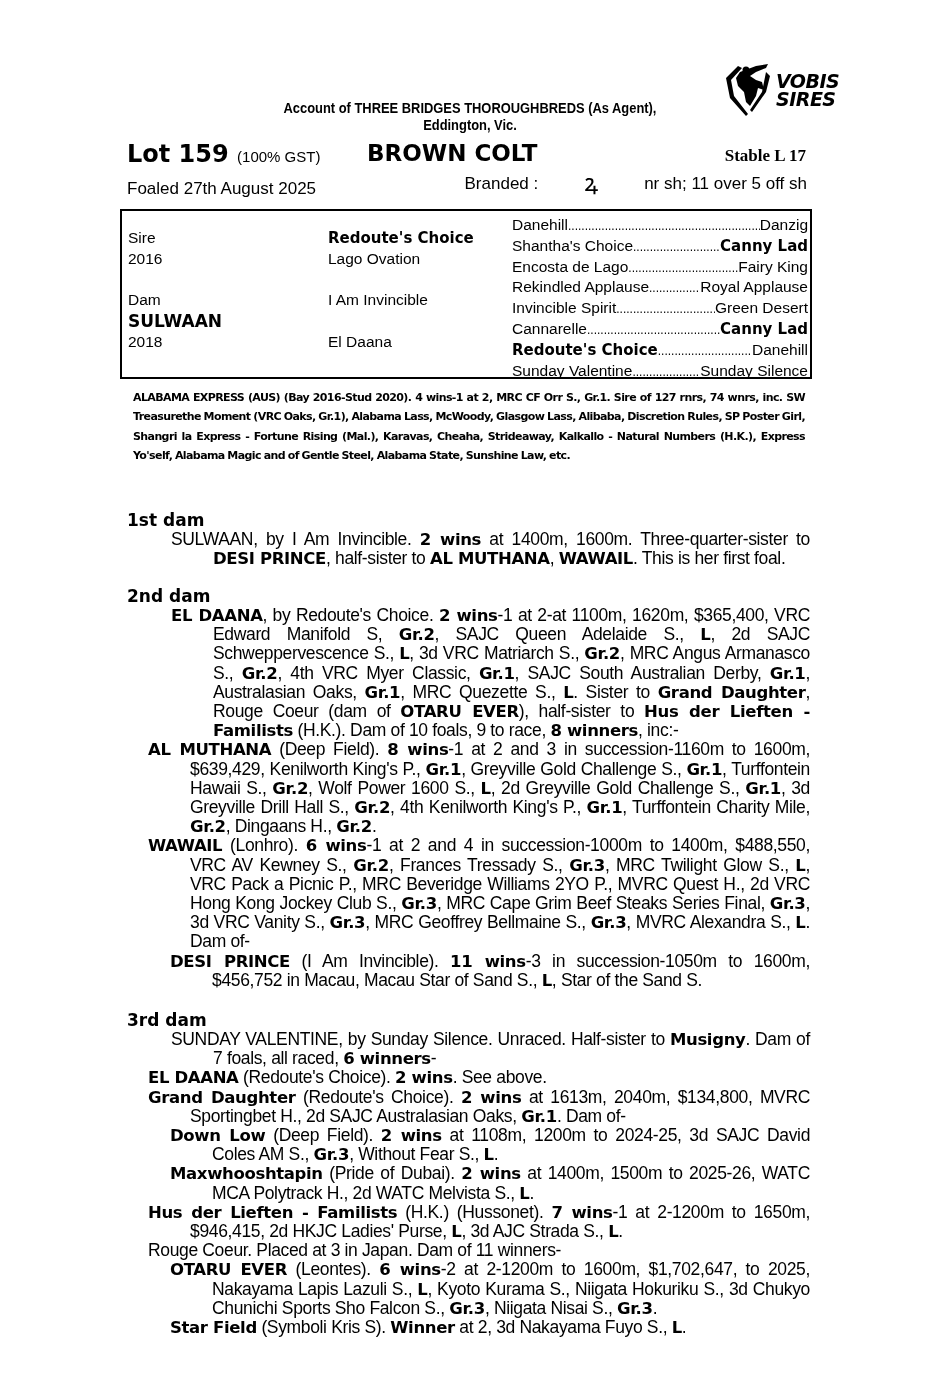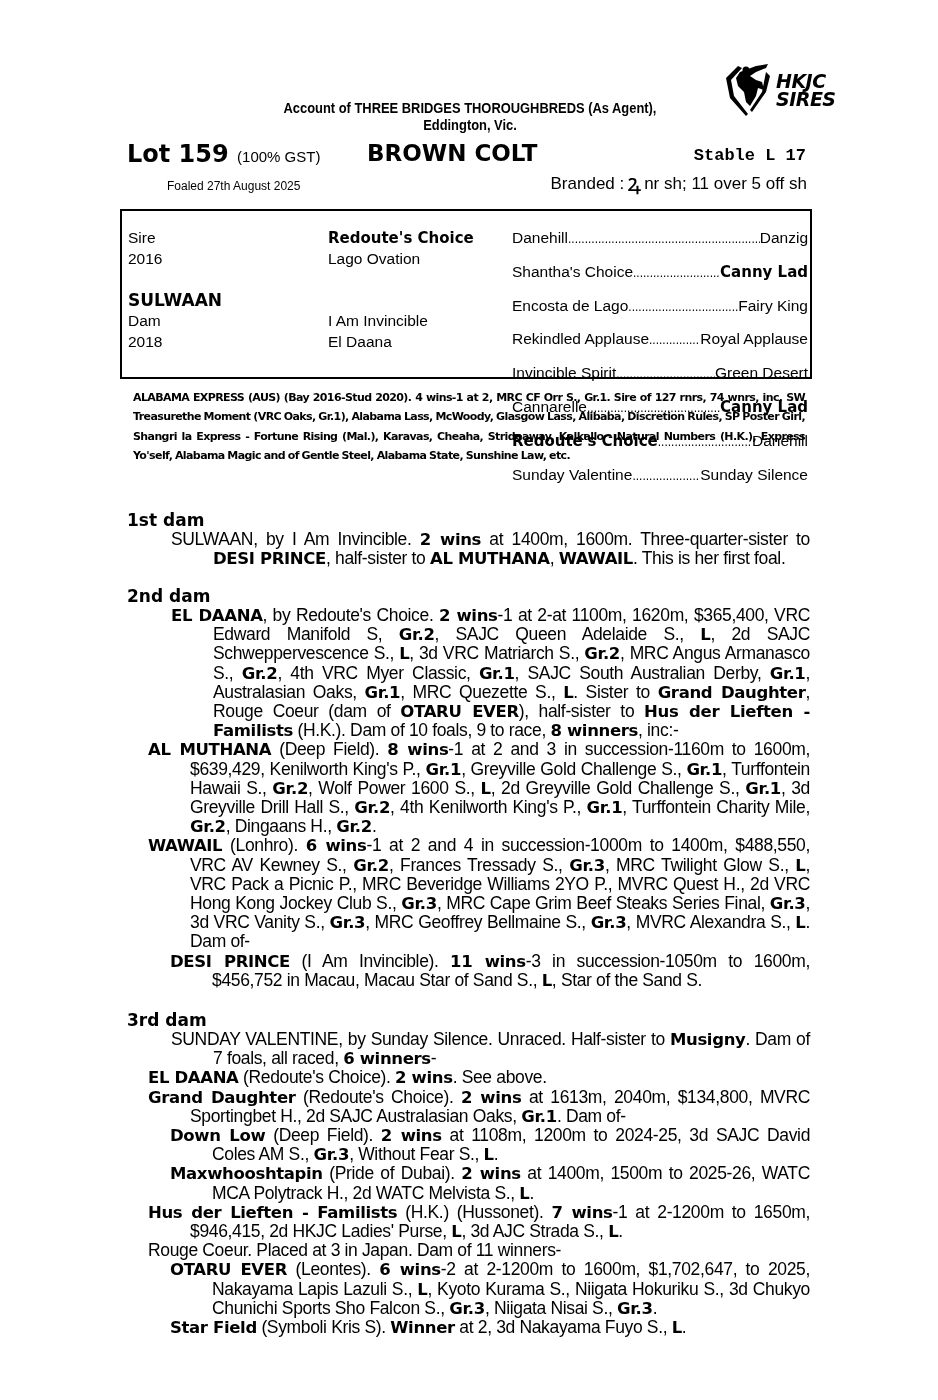--- a/index.html
+++ b/index.html
@@ -9,37 +9,37 @@
   .logo { position: absolute; left: 722px; top: 60px; width: 140px; height: 60px; display: flex; align-items: center; }
   .logo svg { width: 52px; height: 56px; }
   .logo .brand { font-family: "DejaVu Sans", sans-serif; font-weight: bold; font-style: italic; font-size: 19px; line-height: 18px; letter-spacing: -0.5px; margin-left: 2px; }
 
   .account { position: absolute; left: 120px; width: 700px; top: 99px; text-align: center; font-family: "Liberation Sans", sans-serif; font-weight: bold; font-size: 15px; line-height: 17px; transform: scaleX(0.86); transform-origin: center; }
 
   .lotline { position: absolute; left: 127px; top: 140px; width: 683px; height: 30px; }
   .lot { position: absolute; left: 0; top: 0; font-family: "DejaVu Sans", sans-serif; font-weight: bold; font-size: 24px; }
   .gst { font-family: "Liberation Sans", sans-serif; font-weight: normal; font-size: 15px; }
   .colt { position: absolute; left: 240px; top: 0; font-family: "DejaVu Sans", sans-serif; font-weight: bold; font-size: 23px; }
-  .stable { position: absolute; right: 4px; top: 6px; font-family: Liberation Mono, monospace; font-weight: bold; font-size: 17px; }
-
-  .foaled { position: absolute; left: 127px; top: 179px; font-size: 12px; margin-left: 40px; }
-  .branded { position: absolute; right: 131px; top: 172px; font-size: 17px; display: flex; align-items: flex-end; }
+  .stable { position: absolute; right: 4px; top: 6px; font-family: Liberation Serif, serif; font-weight: bold; font-size: 17px; }
+
+  .foaled { position: absolute; left: 127px; top: 179px; font-size: 17px; }
+  .branded { position: absolute; right: 131px; top: 172px; font-size: 17px; display: flex; align-items: flex-end; gap: 43px; }
   .branded .glyph { font-size: 24px; line-height: 22px; margin: 0 3px; font-family: "DejaVu Serif", serif; }
 
   .pedbox { position: absolute; left: 120px; top: 209px; width: 692px; height: 170px; border: 2px solid #000; box-sizing: border-box; }
   .ped-left { position: absolute; left: 6px; top: 17px; width: 380px; }
   .ped-row { height: 20.8px; position: relative; font-size: 15.5px; line-height: 20.8px; white-space: nowrap; }
   .ped-row .c1 { position: absolute; left: 0; }
   .ped-row .c2 { position: absolute; left: 200px; }
   .heavy { font-family: "DejaVu Sans", sans-serif; font-weight: bold; }
   .ped-row .c1.heavy { font-size: 17px; }
   .ped-row .c2.heavy { font-size: 15px; }
 
   .ped-right { position: absolute; left: 390px; top: 4px; width: 296px; }
-  .gp { display: flex; height: 20.8px; line-height: 20.8px; font-size: 15.5px; white-space: nowrap; overflow: hidden; margin-top: 13px; }
+  .gp { display: flex; height: 20.8px; line-height: 20.8px; font-size: 15.5px; white-space: nowrap; overflow: hidden; }
   .gp .dots { flex: 1; overflow: hidden; letter-spacing: 0px; color: #000; }
   .gp .dots::before { content: "................................................................................"; font-size: 12px; }
   .gp .heavy { font-size: 15px; }
 
   .sire-para { position: absolute; left: 133px; top: 388px; width: 672px; font-family: "DejaVu Sans", sans-serif; font-weight: bold; font-size: 11px; line-height: 19.3px; text-align: justify; letter-spacing: -0.6px; word-spacing: -0.5px; }
 
   .section { position: absolute; left: 127px; width: 683px; }
   .sec-title { font-family: "DejaVu Sans", sans-serif; font-weight: bold; font-size: 17px; line-height: 19px; }
   .entry { font-size: 17.5px; line-height: 19.2px; text-align: justify; transform-origin: left top; }
   .entry b, .b { font-family: "DejaVu Sans", sans-serif; font-weight: bold; font-size: 16.5px; }
@@ -54,21 +54,21 @@
 <div class="page">
 
   <div class="logo">
     <svg viewBox="0 0 52 56">
       <path d="M4 16 L16 4 L20 6 L9 18 L12 34 L26 52 L24 54 L8 36 Z" fill="#000"></path>
       <path d="M44 10 L48 14 L44 30 L30 50 L28 48 L40 30 Z" fill="#000"></path>
       <path d="M18 10 L34 4 L46 2 L44 6 L34 10 L28 14 L34 18 L40 20 L42 28 L36 26 L34 34 L28 44 L24 40 L22 30 L16 24 L14 16 Z" fill="#000"></path>
       <circle cx="24" cy="8" r="3.5" fill="#000"></circle>
     </svg>
     <div class="brand">
-      <div>HKJC</div>
+      <div>VOBIS</div>
       <div>SIRES</div>
     </div>
   </div>
 
   <div class="account">
     <div>Account of THREE BRIDGES THOROUGHBREDS (As Agent),</div>
     <div>Eddington, Vic.</div>
   </div>
 
   <div class="lotline">
@@ -92,25 +92,25 @@
       <div class="ped-row">
         <span class="c1">Sire</span>
         <span class="c2 heavy">Redoute's Choice</span>
       </div>
       <div class="ped-row">
         <span class="c1">2016</span>
         <span class="c2">Lago Ovation</span>
       </div>
       <div class="ped-row"></div>
       <div class="ped-row">
-        <span class="c1 heavy">SULWAAN</span>
-      </div>
-      <div class="ped-row">
         <span class="c1">Dam</span>
         <span class="c2">I Am Invincible</span>
+      </div>
+      <div class="ped-row">
+        <span class="c1 heavy">SULWAAN</span>
       </div>
       <div class="ped-row">
         <span class="c1">2018</span>
         <span class="c2">El Daana</span>
       </div>
     </div>
 
     <div class="ped-right">
       <div class="gp">
           <span>Danehill</span>

